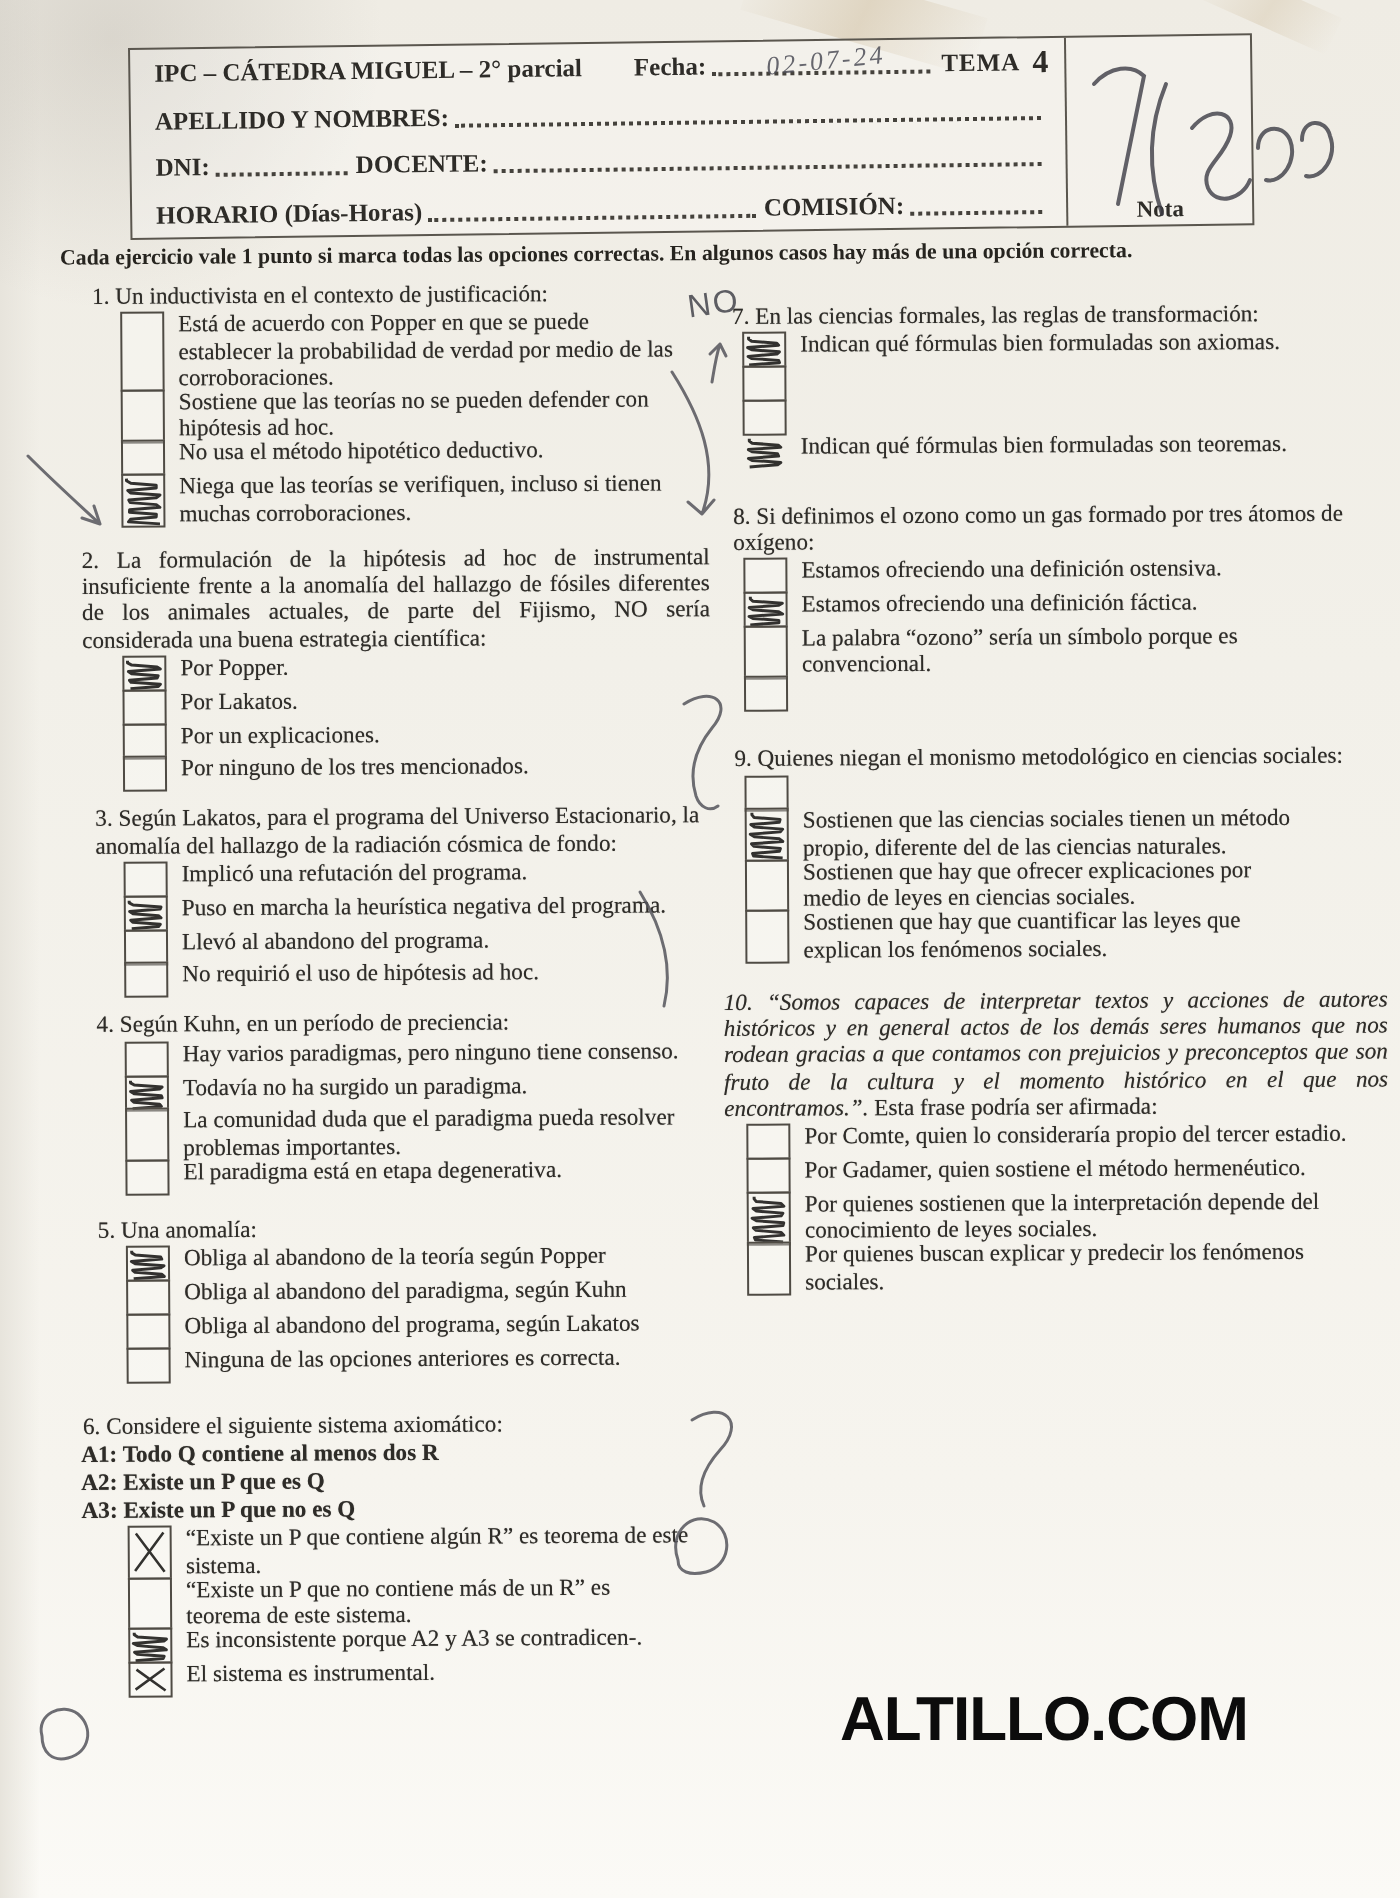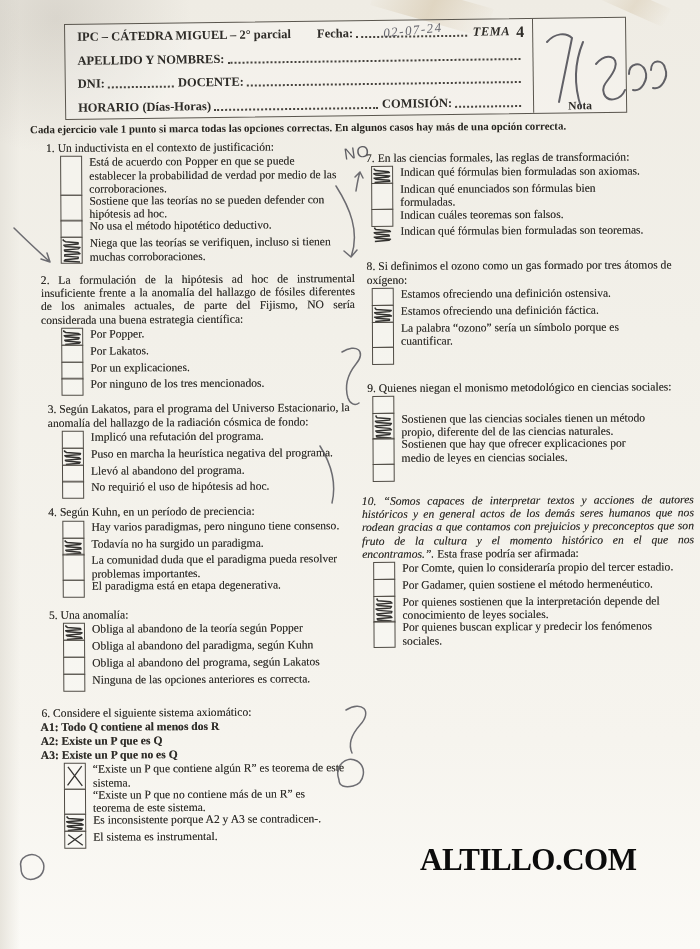--- a/index.html
+++ b/index.html
@@ -21,21 +21,21 @@
   .header-box{
     position:absolute;left:64px;top:24px;width:560px;height:94px;
     border:1.6px solid #5a564e;display:flex;
     transform:rotate(-0.75deg);transform-origin:left top;
     background:rgba(255,255,255,.25);
   }
   .header-main{flex:1;position:relative;padding:5px 8px 3px 12px;display:flex;flex-direction:column;justify-content:space-between;}
   .h-row{display:flex;align-items:flex-end;font-weight:bold;font-size:12.5px;line-height:15px;white-space:nowrap;}
   .dots{flex:1;border-bottom:2px dotted #45423c;margin:0 4px 3px 3px;min-width:24px;}
   .dots.short{flex:0 0 66px;}
-  .tema{font-size:12.5px;letter-spacing:.5px;margin-left:2px;font-style:italic;}
+  .tema{font-size:12.5px;letter-spacing:.5px;margin-left:2px;}
   .tema-num{font-size:16px;margin-left:6px;}
   .fecha-hand{
     position:absolute;left:318px;top:2px;transform:rotate(-5deg);
     font-style:italic;font-size:13px;letter-spacing:1.5px;color:#4e4e58;opacity:.85;
   }
   .nota-cell{width:92px;border-left:1.6px solid #5a564e;position:relative;}
   .nota-label{position:absolute;bottom:1px;left:50%;transform:translateX(-50%);font-weight:bold;font-size:11.5px;}
 
   .instructions{
     position:absolute;left:30px;top:121px;width:655px;
@@ -71,21 +71,21 @@
 
   
   #annotations{position:absolute;left:0;top:0;width:700px;height:949px;pointer-events:none;z-index:6;}
   .no-mark{
     position:absolute;left:344px;top:144px;z-index:6;
     font-family:"Liberation Sans",sans-serif;font-size:16px;color:#44444c;
     transform:rotate(-8deg);letter-spacing:1px;opacity:.85;
   }
   .watermark{
     position:absolute;left:420px;top:842px;
-    font-family:Liberation Serif, serif;font-weight:bold;font-size:31px;
+    font-family:Liberation Sans, sans-serif;font-weight:bold;font-size:31px;
     letter-spacing:-0.5px;color:#0c0c0c;
   }
 </style>
 </head>
 <body>
 
 <div id="page">
   <div class="smudge smudge1"></div>
   <div class="smudge smudge2"></div>
 
@@ -294,25 +294,23 @@
           <div class="opt">
             <span class="box">
               <svg viewBox="0 0 20 16">
                 <path d="M2.2 1.5 L2.2 2.6 L3.7 3.7 L16.3 4.8 L17.2 5.8 L1.7 6.9 L3.7 8.0 L17.6 9.1 L16.3 10.2 L1.9 11.3 L3.6 12.3 L17.2 13.4 L17.6 14.5 L2.4 15.6" fill="none" stroke="#1d1c1a" stroke-width="1.5" stroke-linejoin="round" opacity="0.9"></path>
               </svg>
             </span>
             <span class="opt-text">Indican qué fórmulas bien formuladas son axiomas.</span>
           </div>
           <div class="opt">
             <span class="box"></span>
-            <span class="opt-text">Indican qué enunciados son fórmulas bien formuladas.</span>
-          </div>
-          <div class="opt">
-            <span class="box"></span>
-            <span class="opt-text">Indican cuáles teoremas son falsos.</span>
+          </div>
+          <div class="opt">
+            <span class="box"></span>
           </div>
           <div class="opt">
             <span class="box noborder">
               <svg viewBox="0 0 20 16">
                 <path d="M2.3 1.5 L2.3 2.6 L3.6 3.7 L16.9 4.8 L18.0 5.8 L1.8 6.9 L3.7 8.0 L16.4 9.1 L16.9 10.2 L1.8 11.3 L3.6 12.3 L18.0 13.4 L16.4 14.5 L2.4 15.6" fill="none" stroke="#1d1c1a" stroke-width="1.5" stroke-linejoin="round" opacity="0.9"></path>
               </svg>
             </span>
             <span class="opt-text">Indican qué fórmulas bien formuladas son teoremas.</span>
           </div>
         </div>
@@ -327,21 +325,21 @@
           <div class="opt">
             <span class="box">
               <svg viewBox="0 0 20 16">
                 <path d="M2.4 1.5 L2.4 2.6 L3.6 3.7 L18.4 4.8 L16.6 5.8 L1.8 6.9 L3.7 8.0 L16.6 9.1 L18.5 10.2 L1.7 11.3 L3.6 12.3 L16.6 13.4 L16.6 14.5 L2.3 15.6" fill="none" stroke="#1d1c1a" stroke-width="1.5" stroke-linejoin="round" opacity="0.9"></path>
               </svg>
             </span>
             <span class="opt-text">Estamos ofreciendo una definición fáctica.</span>
           </div>
           <div class="opt">
             <span class="box"></span>
-            <span class="opt-text">La palabra “ozono” sería un símbolo porque es cuantificar.</span>
+            <span class="opt-text">La palabra “ozono” sería un símbolo porque es convencional.</span>
           </div>
           <div class="opt">
             <span class="box"></span>
           </div>
         </div>
       </div>
       <div class="q q-9">
         <div class="q-title">9. Quienes niegan el monismo metodológico en ciencias sociales:</div>
         <div class="opts">
           <div class="opt">
@@ -354,20 +352,21 @@
               </svg>
             </span>
             <span class="opt-text">Sostienen que las ciencias sociales tienen un método propio, diferente del de las ciencias naturales.</span>
           </div>
           <div class="opt">
             <span class="box"></span>
             <span class="opt-text">Sostienen que hay que ofrecer explicaciones por medio de leyes en ciencias sociales.</span>
           </div>
           <div class="opt">
             <span class="box"></span>
+            <span class="opt-text">Sostienen que hay que cuantificar las leyes que explican los fenómenos sociales.</span>
           </div>
         </div>
       </div>
       <div class="q q-10">
         <div class="q-title"><span class="quote">10. “Somos capaces de interpretar textos y acciones de autores históricos y en general actos de los demás seres humanos que nos rodean gracias a que contamos con prejuicios y preconceptos que son fruto de la cultura y el momento histórico en el que nos encontramos.”.</span><span> Esta frase podría ser afirmada:</span></div>
         <div class="opts">
           <div class="opt">
             <span class="box"></span>
             <span class="opt-text">Por Comte, quien lo consideraría propio del tercer estadio.</span>
           </div>

